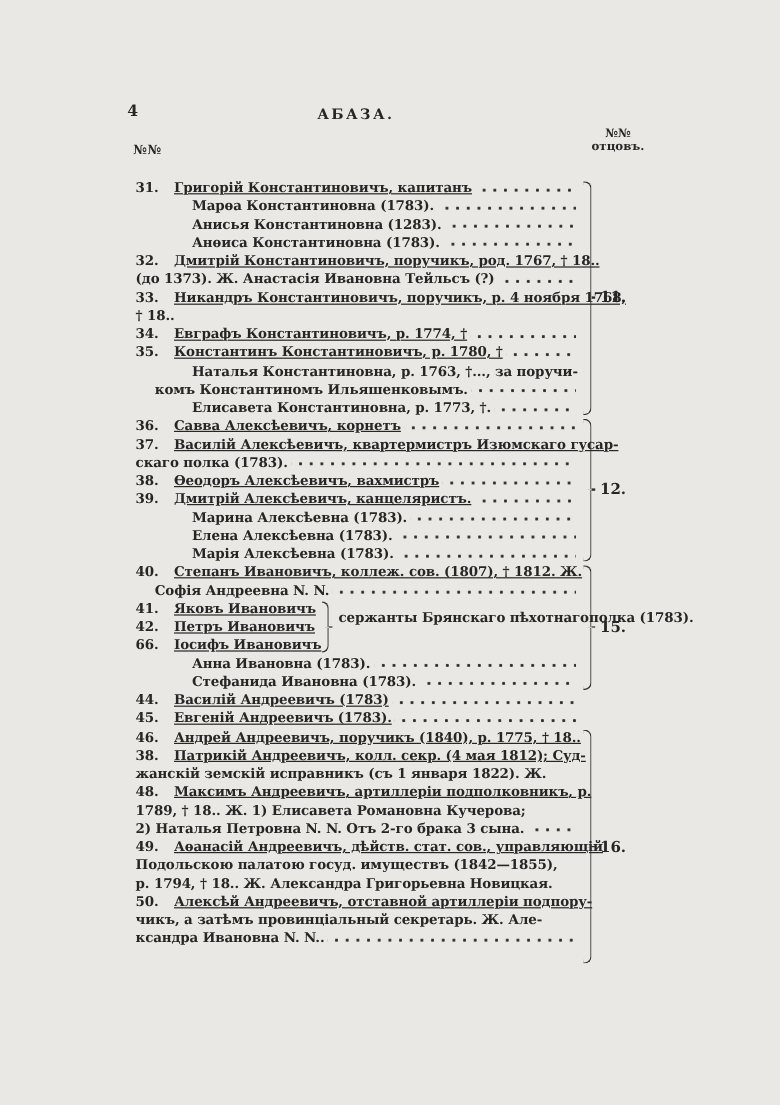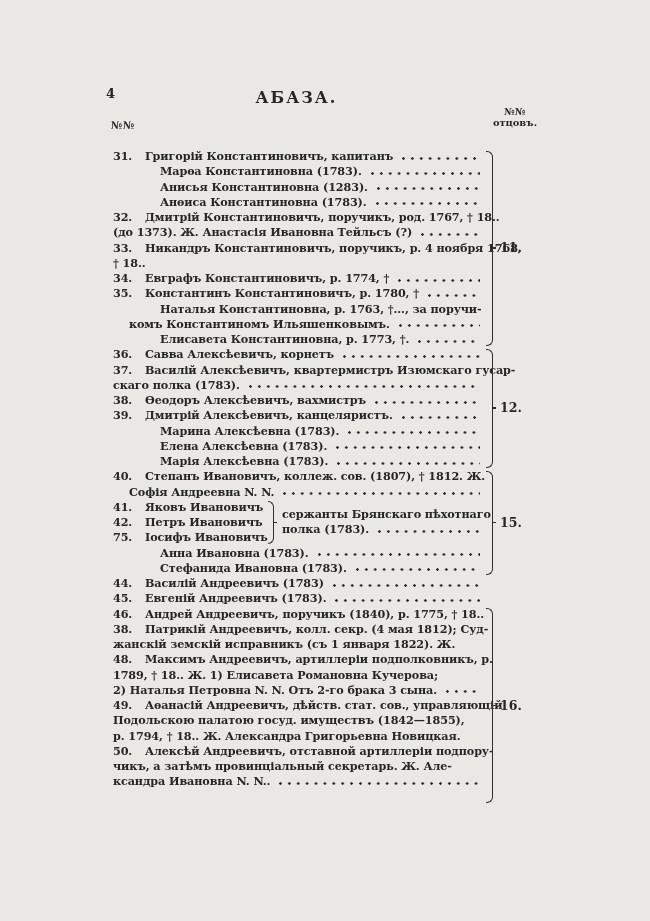--- a/index.html
+++ b/index.html
@@ -6,31 +6,31 @@
   .page{
     position:relative;
     width:650px;height:921px;
     background:#e9e8e4;
     font-family:"DejaVu Serif", serif;
     font-weight:700;
     color:#262626;
     overflow:hidden;
   }
   .pnum{position:absolute;left:106px;top:86px;font-size:13px;}
-  .ptitle{position:absolute;left:113px;top:88px;width:367px;text-align:center;font-size:16px;letter-spacing:2px;}
+  .ptitle{position:absolute;left:113px;top:88px;width:367px;text-align:center;font-size:12px;letter-spacing:2px;}
   .colhead-left{position:absolute;left:111px;top:119px;font-size:10.5px;letter-spacing:.5px;}
   .colhead-right{position:absolute;left:490px;top:107px;width:50px;text-align:center;font-size:9.8px;line-height:10.5px;}
 
   .lines{position:absolute;left:113px;top:149px;width:367px;}
   .row{
     position:relative;display:flex;align-items:baseline;
     height:15.25px;line-height:15.3px;
     font-size:11.2px;letter-spacing:-0.1px;white-space:nowrap;
   }
-  .row.entry{padding-left:32px;}
+  .row.entry{padding-left:32px;text-decoration:underline;}
   .row.daughter{padding-left:47px;}
   .row.cont2{padding-left:16px;}
   .num{position:absolute;left:0;top:0;}
   .txt{flex:0 0 auto;}
   .leader{
     flex:1 1 auto;align-self:stretch;min-width:0;margin-left:3px;
     background-image:radial-gradient(circle,#2e2e2e 1.05px,rgba(0,0,0,0) 1.5px);
     background-size:8.9px 8.9px;background-repeat:repeat-x;background-position:3px 72%;
   }
 
@@ -39,21 +39,21 @@
   .bracket{position:absolute;left:0;width:7px;}
   .bh{position:absolute;left:0;width:100%;height:50%;border-right:1.7px solid #2e2e2e;box-sizing:border-box;}
   .bh.t{top:0;border-top:1.7px solid #2e2e2e;border-top-right-radius:6px;}
   .bh.b{bottom:0;border-bottom:1.7px solid #2e2e2e;border-bottom-right-radius:6px;}
   .bracket::after{content:"";position:absolute;right:-3.2px;top:50%;width:3.4px;height:1.7px;margin-top:-0.85px;background:#2e2e2e;}
   .fnum{position:absolute;left:14px;font-size:12.5px;}
 
   
   .note{position:absolute;left:155px;top:350.75px;right:0;height:45.75px;z-index:2;}
   .nb{left:0;top:1px;height:43.5px;width:6px;}
-  .note-text{margin-left:14px;padding-top:7.4px;display:flex;flex-direction:column;}
+  .note-text{margin-left:14px;padding-top:7.4px;display:flex;flex-direction:row;}
 </style>
 </head>
 <body>
 
 <div class="page">
 
   <div class="pnum">4</div>
   <div class="ptitle">АБАЗА.</div>
   <div class="colhead-left">№№</div>
   <div class="colhead-right">
@@ -177,21 +177,21 @@
       </div>
       <div class="row entry">
         <span class="num">41.</span>
         <span class="txt">Яковъ Ивановичъ</span>
       </div>
       <div class="row entry">
         <span class="num">42.</span>
         <span class="txt">Петръ Ивановичъ</span>
       </div>
       <div class="row entry">
-        <span class="num">75.</span>
+        <span class="num">66.</span>
         <span class="txt">Іосифъ Ивановичъ</span>
       </div>
       <div class="row daughter">
         <span class="txt">Анна Ивановна (1783).</span>
         <span class="leader"></span>
       </div>
       <div class="row daughter">
         <span class="txt">Стефанида Ивановна (1783).</span>
         <span class="leader"></span>
       </div>

